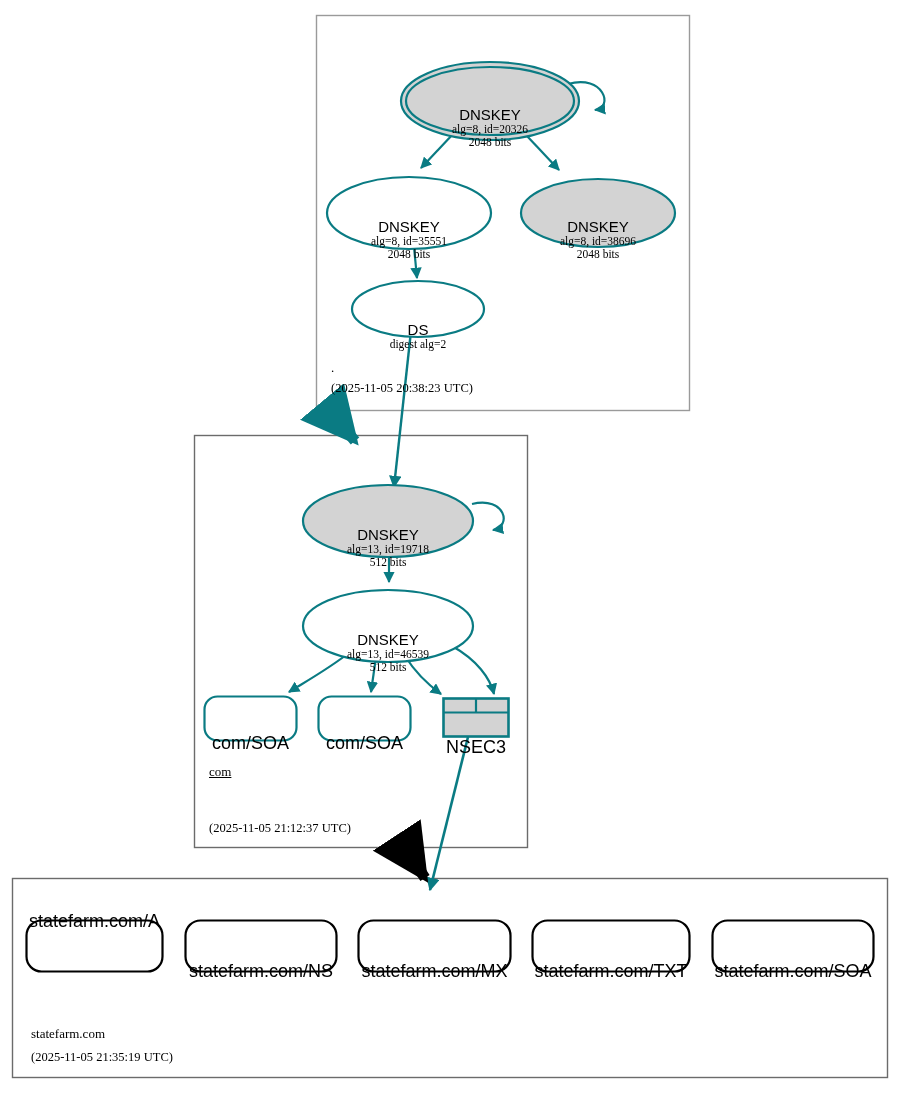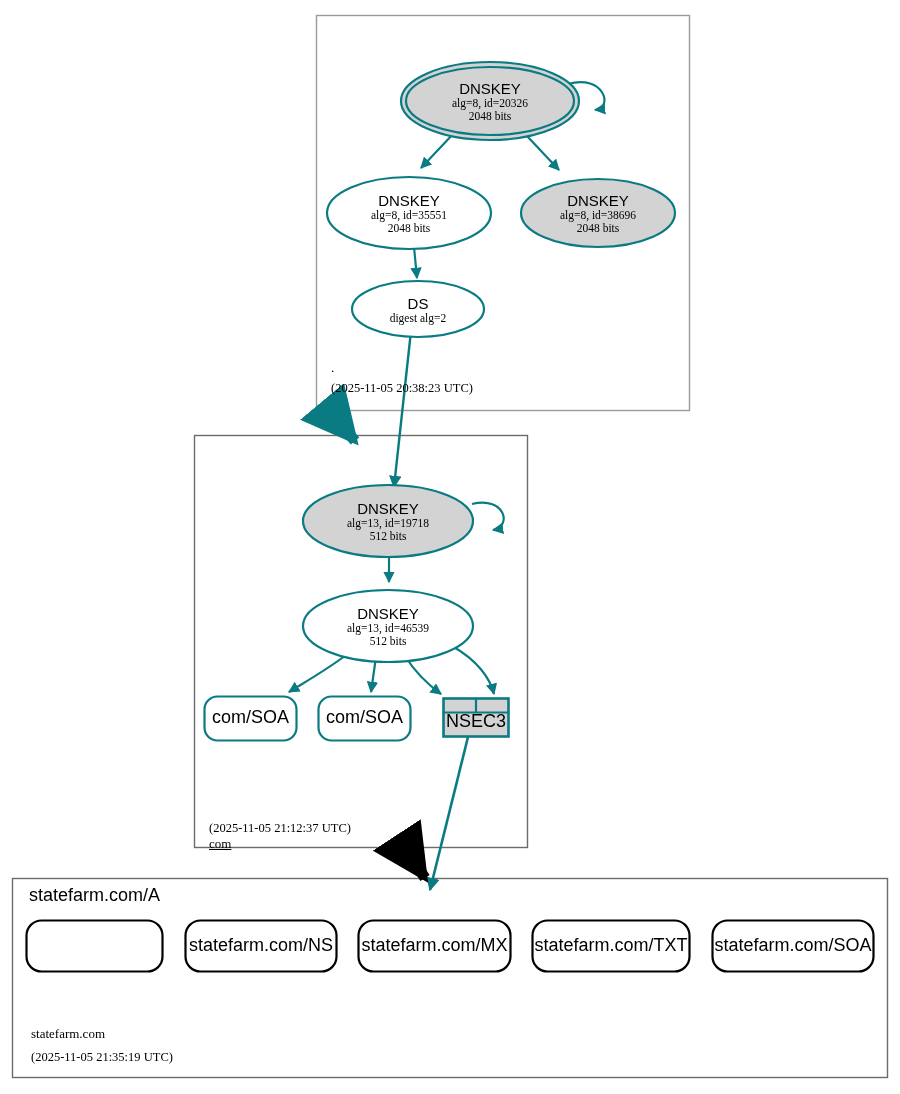--- a/index.html
+++ b/index.html
@@ -34,20 +34,21 @@
   .zone-time {
     font-size: 12.5px;
     line-height: 15px;
   }
   .node-text {
     position: absolute;
     text-align: center;
     color: #000000;
     white-space: nowrap;
     pointer-events: none;
+    margin-top: 26px;
   }
   .node-title {
     font-family: "Liberation Sans", sans-serif;
     font-size: 15px;
     line-height: 17px;
   }
   .node-sub {
     font-family: "Liberation Serif", serif;
     font-size: 11.5px;
     line-height: 13px;
@@ -216,21 +217,21 @@
 <div class="node-text" style="left:298px; top:605px; width:180px;">
   <div class="node-title">DNSKEY</div>
   <div class="node-sub">alg=13, id=46539</div>
   <div class="node-sub">512 bits</div>
 </div>
 
 <div class="node-text rr-text" style="left:205px; top:709px; width:91px;">com/SOA</div>
 <div class="node-text rr-text" style="left:319px; top:709px; width:91px;">com/SOA</div>
 <div class="node-text rr-text" style="left:444px; top:713px; width:64px;">NSEC3</div>
 
-<div class="zone-label zone-name" style="left:209px; top:836px;text-decoration:underline;">com</div>
+<div class="zone-label zone-name" style="left:209px; top:764px;text-decoration:underline;">com</div>
 <div class="zone-label zone-time" style="left:209px; top:821px;">(2025-11-05 21:12:37 UTC)</div>
 
 <div class="node-text rr-text" style="left:27px; top:887px; width:135px;">statefarm.com/A</div>
 <div class="node-text rr-text" style="left:186px; top:937px; width:150px;">statefarm.com/NS</div>
 <div class="node-text rr-text" style="left:359px; top:937px; width:151px;">statefarm.com/MX</div>
 <div class="node-text rr-text" style="left:533px; top:937px; width:156px;text-align:center;">statefarm.com/TXT</div>
 <div class="node-text rr-text" style="left:713px; top:937px; width:160px;">statefarm.com/SOA</div>
 
 <div class="zone-label zone-name" style="left:31px; top:1026px;">statefarm.com</div>
 <div class="zone-label zone-time" style="left:31px; top:1050px;">(2025-11-05 21:35:19 UTC)</div>

